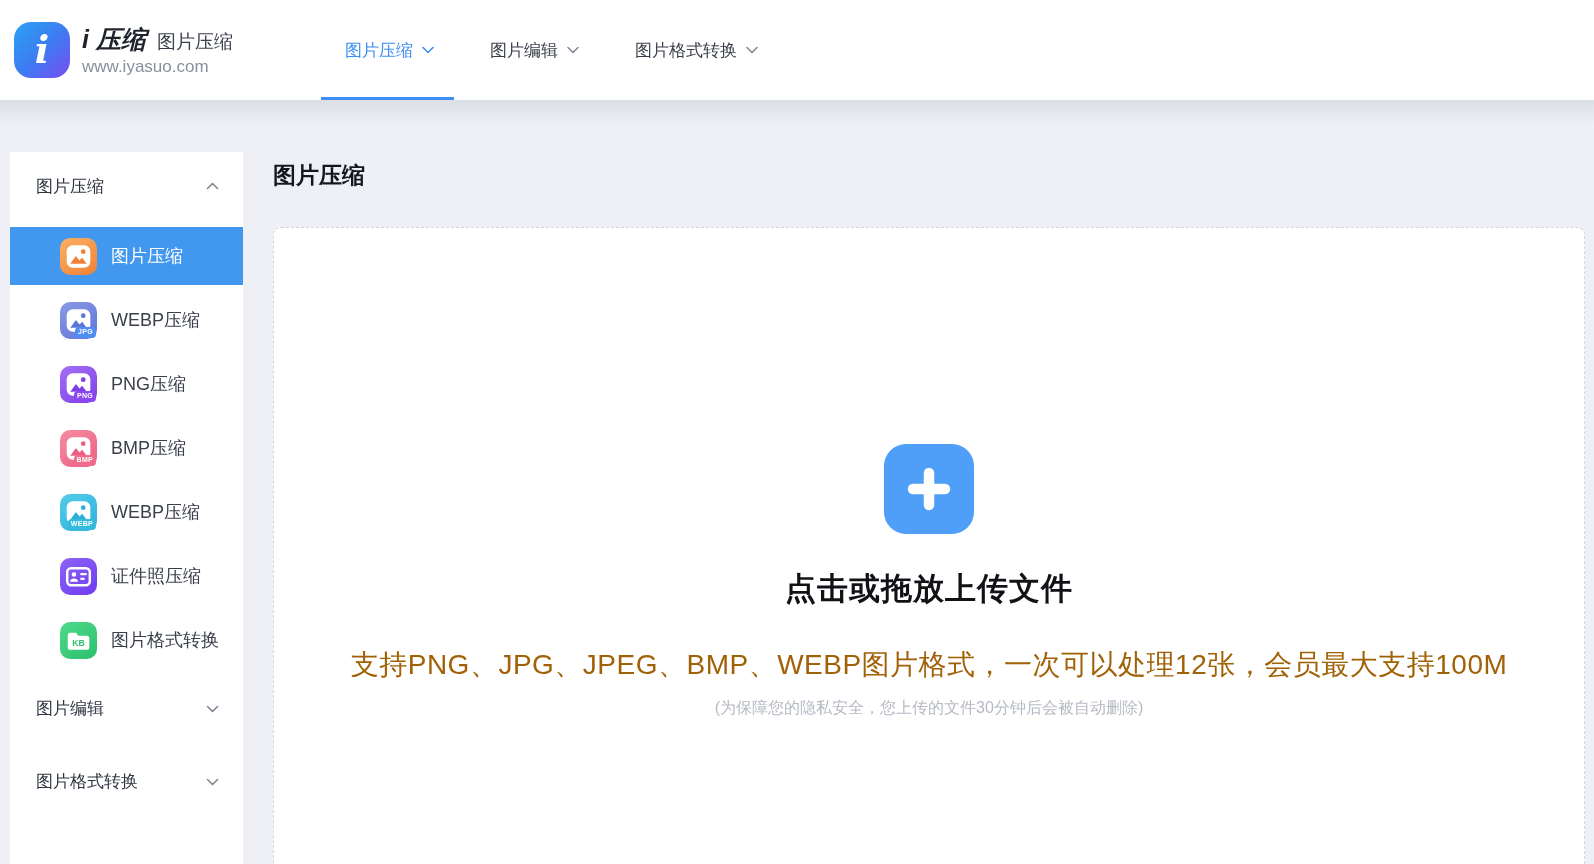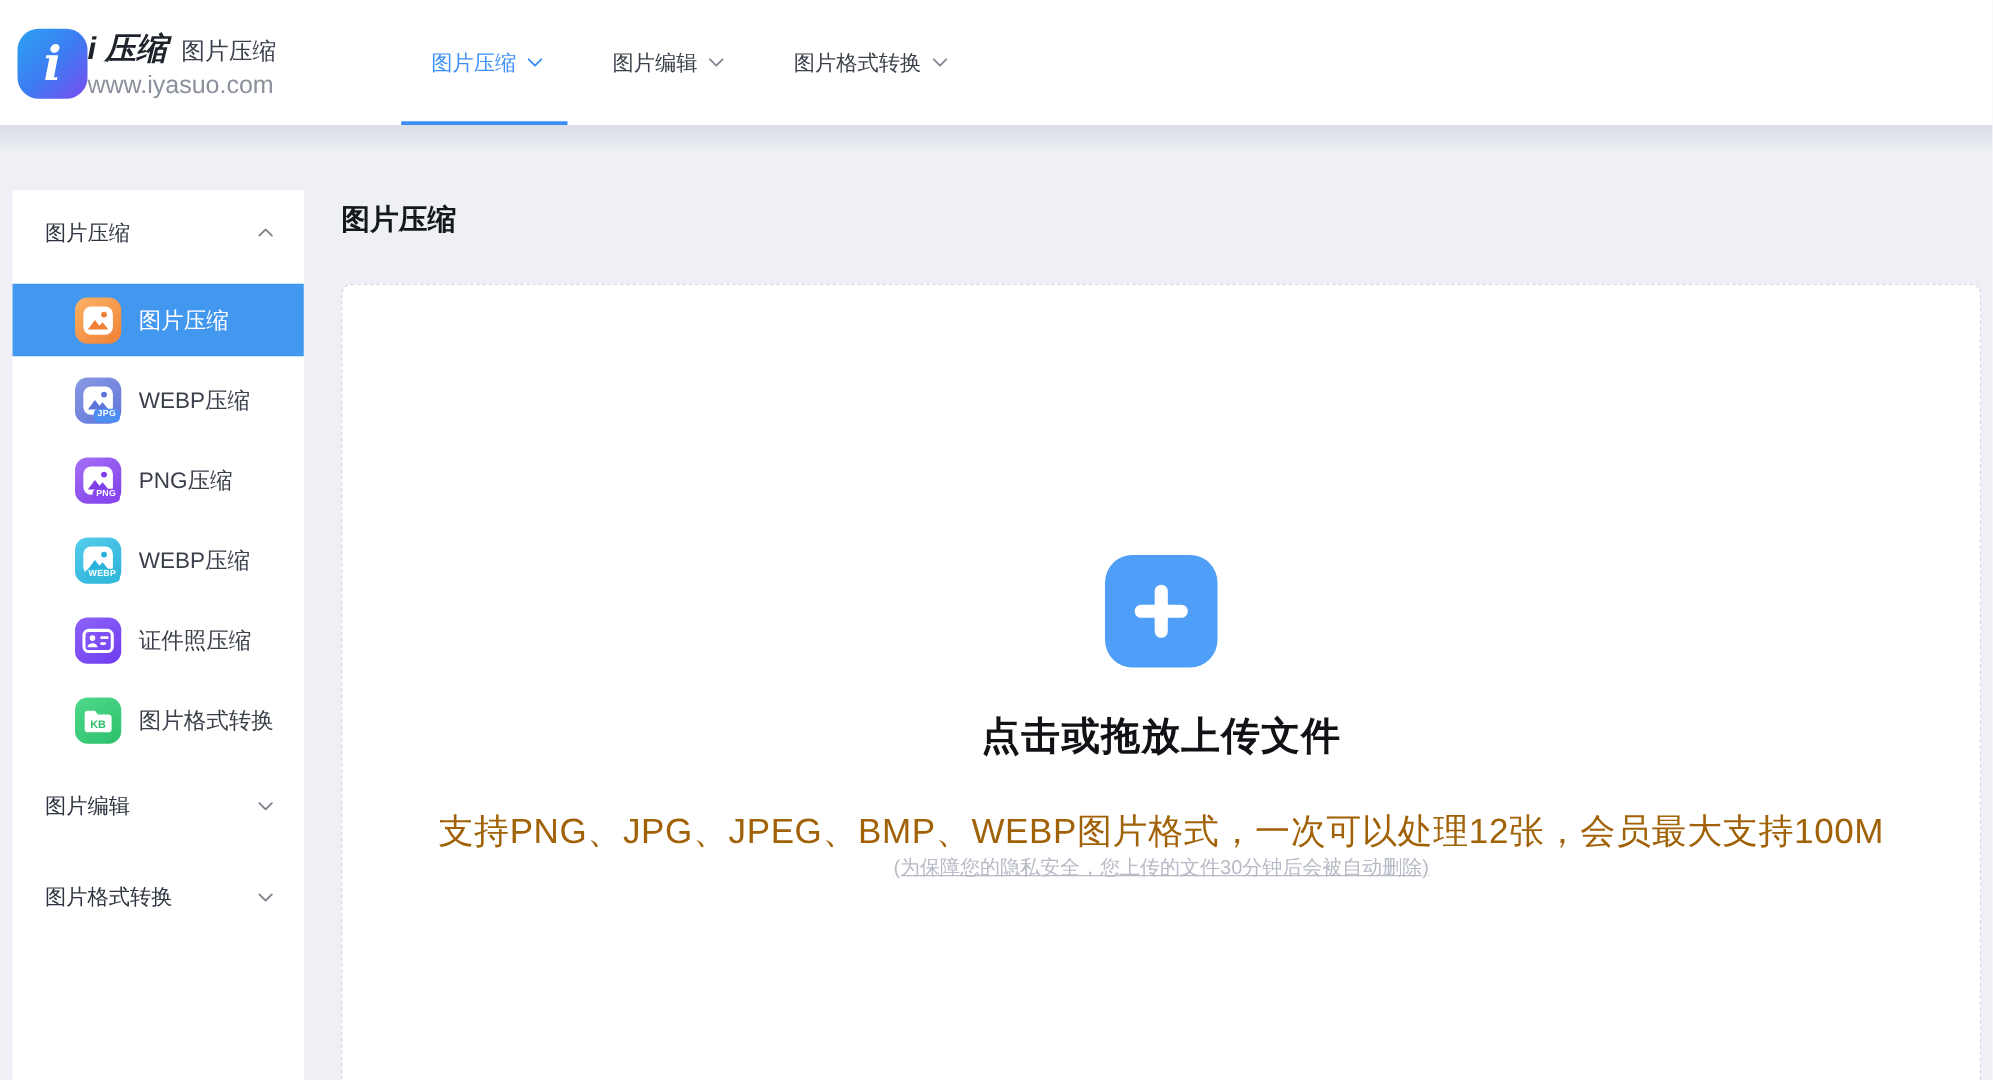--- a/index.html
+++ b/index.html
@@ -15,25 +15,25 @@
 
   
   header{position:absolute;top:0;left:0;width:100%;height:100px;background:#fff;z-index:3;}
   header::after{content:"";position:absolute;top:100px;left:0;width:100%;height:24px;
     background:linear-gradient(rgba(203,207,217,.55),rgba(238,240,245,0));pointer-events:none;}
   .logo-wrap{position:absolute;left:14px;top:22px;display:flex;align-items:center;cursor:pointer;}
   .logo-mark{width:56px;height:56px;border-radius:17px;flex:none;
     background:linear-gradient(135deg,#2aa2f2 0%,#3e7bf2 52%,#7a4cf0 100%);
     color:#fff;display:flex;align-items:center;justify-content:center;
     font-family:"DejaVu Serif","Liberation Serif",serif;font-style:italic;font-weight:bold;font-size:38px;line-height:1;}
-  .logo-text{margin-left:0;}
+  .logo-text{margin-left:12px;}
   .brand-line{display:flex;align-items:baseline;white-space:nowrap;}
   .brand{font-size:25px;font-weight:bold;color:#1e232b;font-style:italic;}
   .brand-tag{font-size:19px;color:#3b414c;margin-left:11px;font-style:normal;}
-  .site-url{font-size:20px;color:#8a909c;margin-top:1px;line-height:1.2;}
+  .site-url{font-size:17px;color:#8a909c;margin-top:1px;line-height:1.2;}
 
   nav{position:absolute;left:345px;top:0;height:100px;display:flex;align-items:center;gap:56px;}
   .nav-item{position:relative;display:flex;align-items:center;gap:9px;font-size:17px;color:#3a3f49;cursor:pointer;height:100%;}
   .nav-item .chev{color:#858b96;}
   .nav-item.active{color:var(--accent-blue);}
   .nav-item.active .chev{color:var(--accent-blue);}
   .underline{position:absolute;bottom:0;left:-24px;right:-20px;height:3px;background:var(--accent-blue);}
 
   
   aside{position:absolute;left:10px;top:152px;width:233px;bottom:0;background:#fff;z-index:2;}
@@ -60,21 +60,21 @@
 
   
   main{position:absolute;left:273px;top:152px;right:9px;bottom:0;}
   .page-title{margin:0;padding-top:8px;font-size:23px;font-weight:bold;color:#14171c;}
   .upload-panel{position:absolute;top:75px;left:0;right:0;height:740px;background:#fff;
     border:1px dashed #d3d6de;border-radius:8px;text-align:center;cursor:pointer;}
   .plus-btn{width:90px;height:90px;border-radius:22px;background:var(--upload-button-blue);
     margin:216px auto 0;display:flex;align-items:center;justify-content:center;cursor:pointer;}
   .upload-title{margin-top:34px;font-size:31px;font-weight:bold;color:#101216;letter-spacing:1px;font-family:Liberation Serif, serif;}
   .upload-hint{margin-top:36px;font-size:28px;color:#a16207;letter-spacing:.5px;}
-  .upload-note{font-size:16px;color:#b6bac4;text-decoration:underline;}
+  .upload-note{margin-top:14px;font-size:16px;color:#b6bac4;}
 </style>
 </head>
 <body>
 
 <svg width="0" height="0" style="position:absolute">
   <defs>
     <g id="photo-glyph">
       <rect x="6.5" y="7" width="23" height="22" rx="6" fill="#fff"></rect>
       <path d="M10 25 L15.5 17.5 L19 22 L21.5 19.2 L26 25 Z"></path>
       <circle cx="22.6" cy="13.3" r="2.3"></circle>
@@ -152,20 +152,29 @@
       <div class="side-item">
         <span class="fmt-icon ic-png">
           <svg viewBox="0 0 36 36" fill="#7e3fe8">
               <use href="#photo-glyph"></use>
             </svg>
           <span class="badge">PNG</span>
         </span>
         <span class="side-label">PNG压缩</span>
       </div>
 
+      <div class="side-item">
+        <span class="fmt-icon ic-bmp">
+          <svg viewBox="0 0 36 36" fill="#ec5f82">
+              <use href="#photo-glyph"></use>
+            </svg>
+          <span class="badge">BMP</span>
+        </span>
+        <span class="side-label">BMP压缩</span>
+      </div>
 
       <div class="side-item">
         <span class="fmt-icon ic-webp">
           <svg viewBox="0 0 36 36" fill="#2bb0dc">
               <use href="#photo-glyph"></use>
             </svg>
           <span class="badge">WEBP</span>
         </span>
         <span class="side-label">WEBP压缩</span>
       </div>

